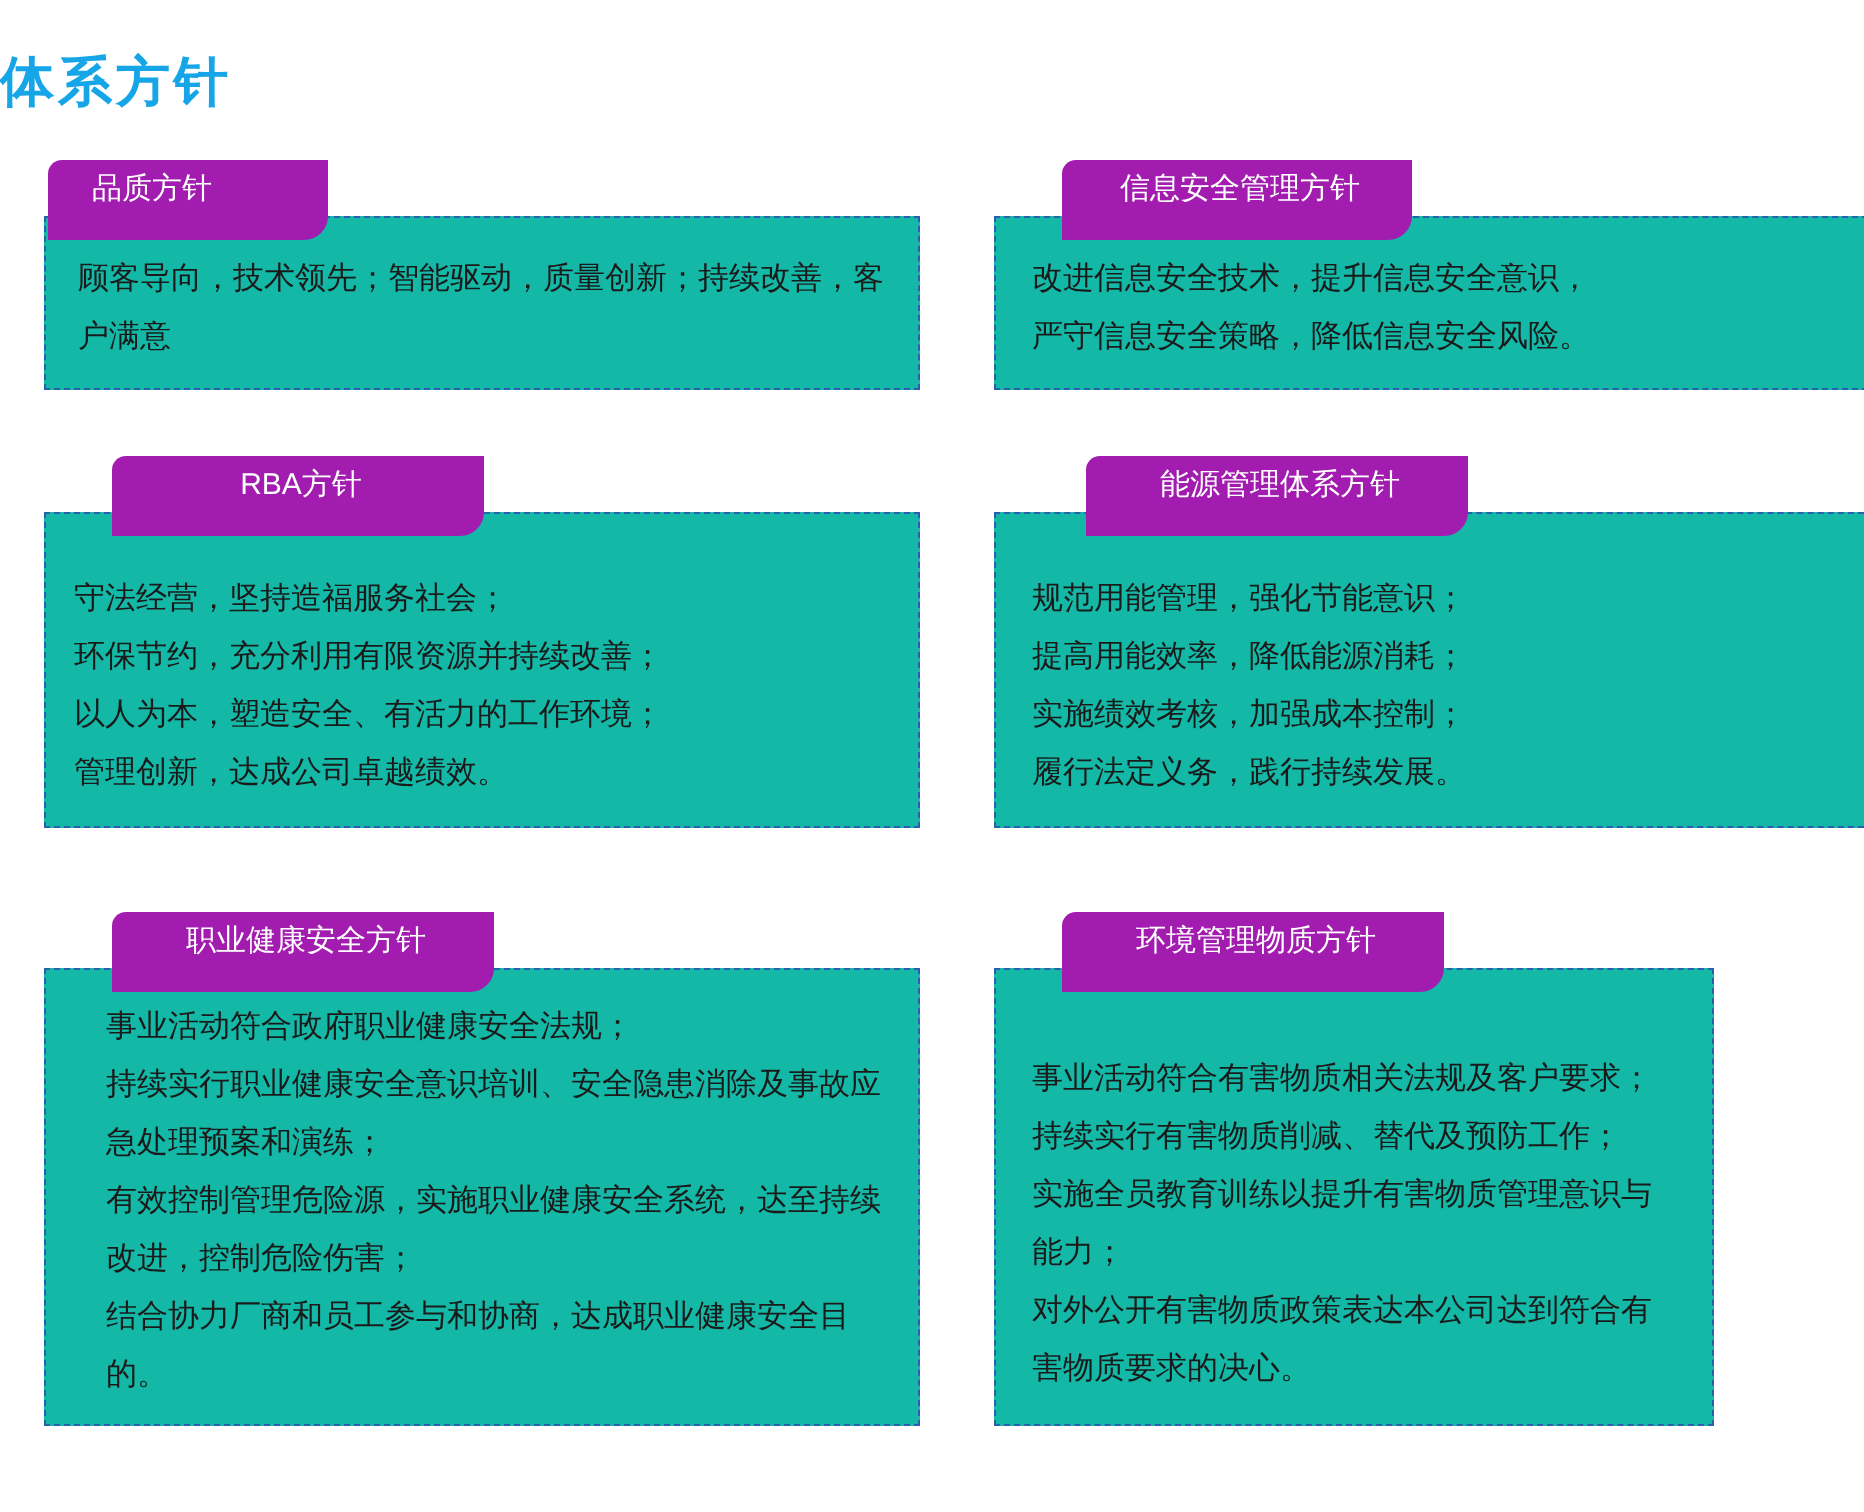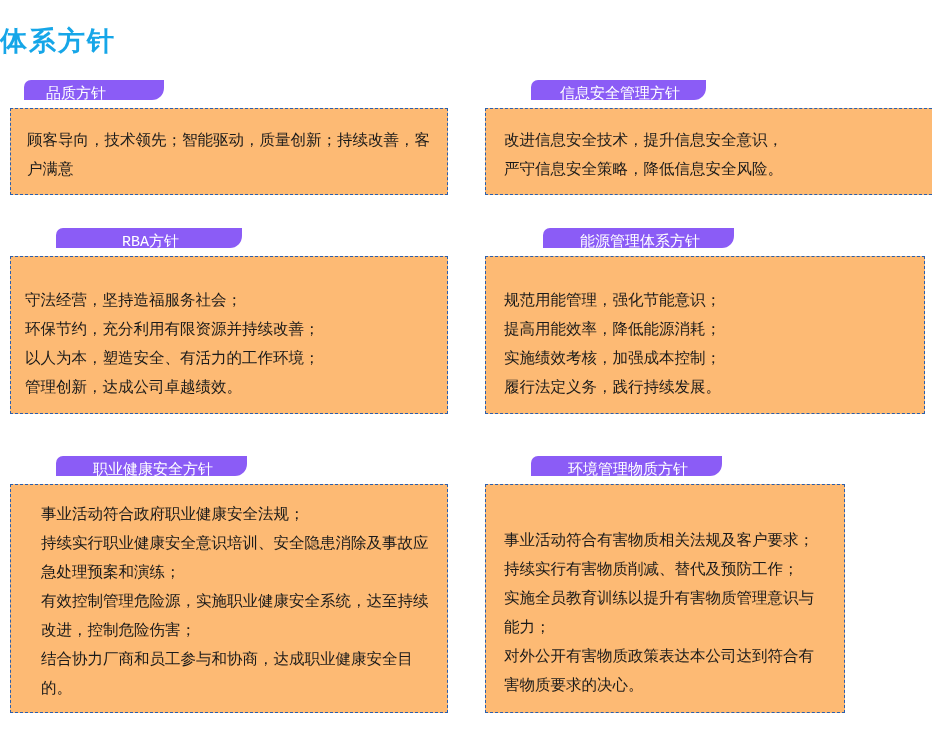--- a/index.html
+++ b/index.html
@@ -35,41 +35,40 @@
   }
 
   
   .card {
     position: absolute;
   }
 
   .card-tab {
     position: absolute;
     top: 0;
-    height: 20px;
-    background: #8b5cf6;
+    height: 40px;
+    background: #a21caf;
     border-radius: 6px 0 10px 0;
     color: #ffffff;
     font-size: 15px;
     line-height: 30px;
     box-sizing: border-box;
     white-space: nowrap;
     z-index: 2;
-    font-family: Liberation Mono, monospace;
   }
   .card-tab.tl-round { border-radius: 7px 0 12px 0; }
   .card-tab.align-left   { text-align: left; padding-left: 22px; padding-right: 26px; }
   .card-tab.align-center { text-align: center; padding-left: 17px; padding-right: 14px; margin-left: 42px; }
 
   .card-body {
     position: absolute;
-    left: 0;
+    left: 12px;
     box-sizing: border-box;
     border: 1px dashed #2a5fae;
-    background: #fdba74;
+    background: #14b8a6;
     color: #1a1a1a;
     font-size: 15.5px;
     line-height: 29px;
   }
   .card-body .inner {
     padding: 14px 16px 10px 16px;
   }
   .card-body p {
     margin: 0;
     white-space: pre-wrap;

